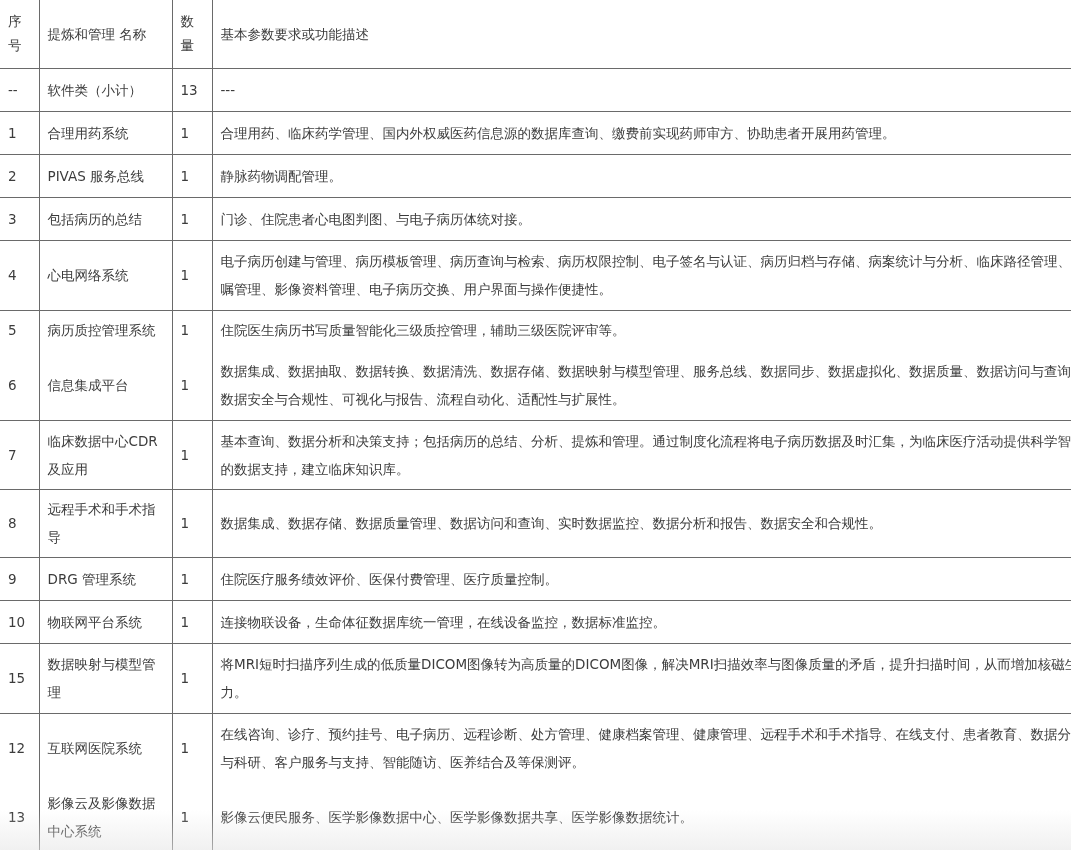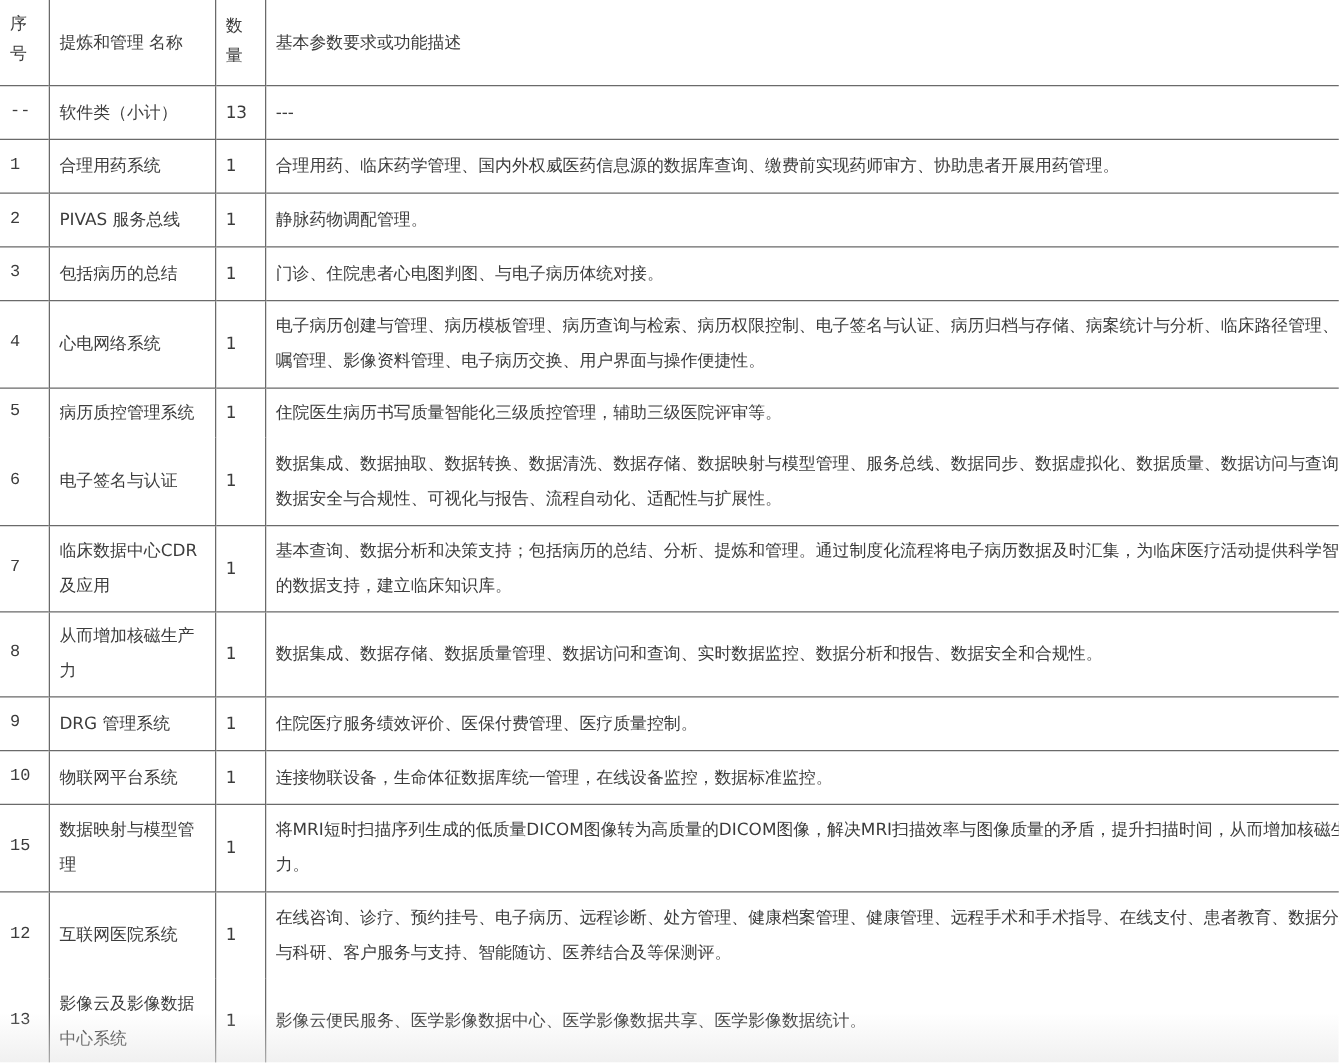--- a/index.html
+++ b/index.html
@@ -25,21 +25,21 @@
       font-size: 13.5px;
     }
     .tbl td {
       border-left: 1.5px solid #6a6a6a;
       border-top: 1.5px solid #6a6a6a;
       padding: 0 8px;
       vertical-align: middle;
       line-height: 28px;
       color: #3c3c3c;
     }
-    .tbl td.c0 { border-left: none; padding-left: 8px; font-family: Liberation Mono, monospace; }
+    .tbl td.c0 { border-left: none; padding-left: 8px; }
     .tbl tr.first td { border-top: none; }
     .tbl tr.noborder td { border-top: none; }
     .c0 { width: 23px; }
     .desc { padding-right: 20px; }
     .fade {
       position: absolute;
       left: 0;
       right: 0;
       bottom: 0;
       height: 40px;
@@ -95,33 +95,33 @@
       <td class="desc">电子病历创建与管理、病历模板管理、病历查询与检索、病历权限控制、电子签名与认证、病历归档与存储、病案统计与分析、临床路径管理、医嘱管理、影像资料管理、电子病历交换、用户界面与操作便捷性。</td>
     </tr>
     <tr style="height:40px">
       <td class="c0">5</td>
       <td>病历质控管理系统</td>
       <td>1</td>
       <td class="desc">住院医生病历书写质量智能化三级质控管理，辅助三级医院评审等。</td>
     </tr>
     <tr class="noborder" style="height:70px">
       <td class="c0">6</td>
-      <td>电子签名与认证</td>
+      <td>信息集成平台</td>
       <td>1</td>
       <td class="desc">数据集成、数据抽取、数据转换、数据清洗、数据存储、数据映射与模型管理、服务总线、数据同步、数据虚拟化、数据质量、数据访问与查询、数据安全与合规性、可视化与报告、流程自动化、适配性与扩展性。</td>
     </tr>
     <tr style="height:69px">
       <td class="c0">7</td>
       <td>临床数据中心CDR及应用</td>
       <td>1</td>
       <td class="desc">基本查询、数据分析和决策支持；包括病历的总结、分析、提炼和管理。通过制度化流程将电子病历数据及时汇集，为临床医疗活动提供科学智能的数据支持，建立临床知识库。</td>
     </tr>
     <tr style="height:68px">
       <td class="c0">8</td>
-      <td>从而增加核磁生产力</td>
+      <td>远程手术和手术指导</td>
       <td>1</td>
       <td class="desc">数据集成、数据存储、数据质量管理、数据访问和查询、实时数据监控、数据分析和报告、数据安全和合规性。</td>
     </tr>
     <tr style="height:43px">
       <td class="c0">9</td>
       <td>DRG 管理系统</td>
       <td>1</td>
       <td class="desc">住院医疗服务绩效评价、医保付费管理、医疗质量控制。</td>
     </tr>
     <tr style="height:43px">

